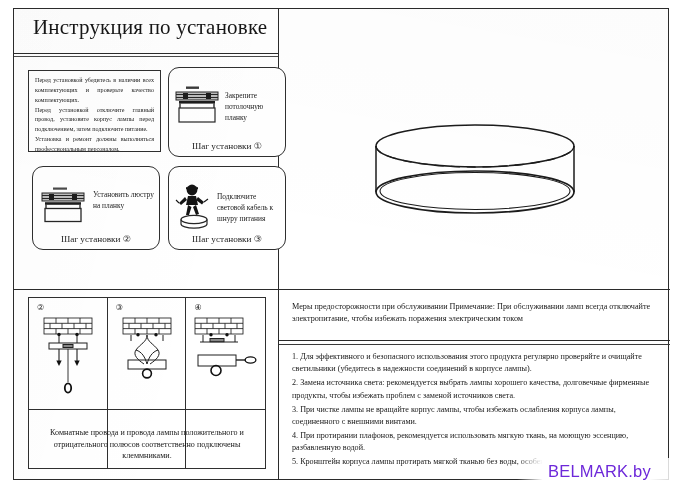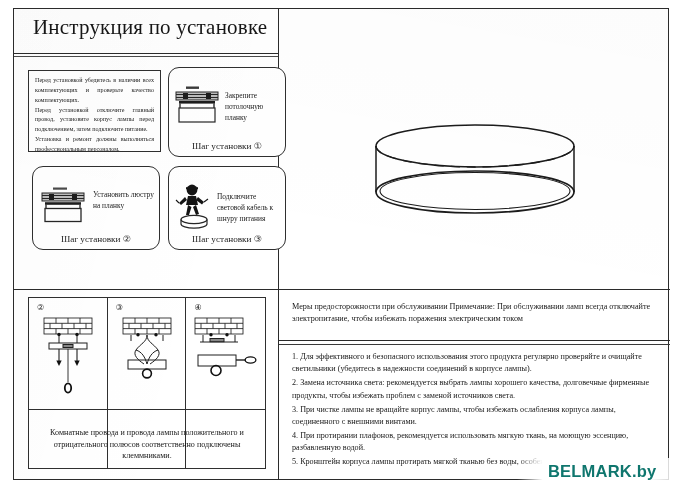--- a/index.html
+++ b/index.html
@@ -159,22 +159,22 @@
   #care-list p{margin:0 0 1.5px 0;}
 
   
   #wm-band{
     position:absolute; left:517px; top:458px; width:183px; height:30px;
     background:linear-gradient(90deg, rgba(255,255,255,0) 0%, #ffffff 14%, #ffffff 72%, rgba(255,255,255,0.55) 100%);
   }
   #wm-text{
     position:absolute; left:548px; top:462px;
     font-family:"Liberation Sans", sans-serif;
-    font-weight:bold; font-size:16.5px; letter-spacing:.2px;
-    color:#0f766e;
+    font-weight:normal; font-size:16.5px; letter-spacing:.2px;
+    color:#6d28d9;
   }
 </style>
 </head>
 <body>
 
 <div id="sheet">
 
   <div id="left-col">
 
     <div id="title-band">

